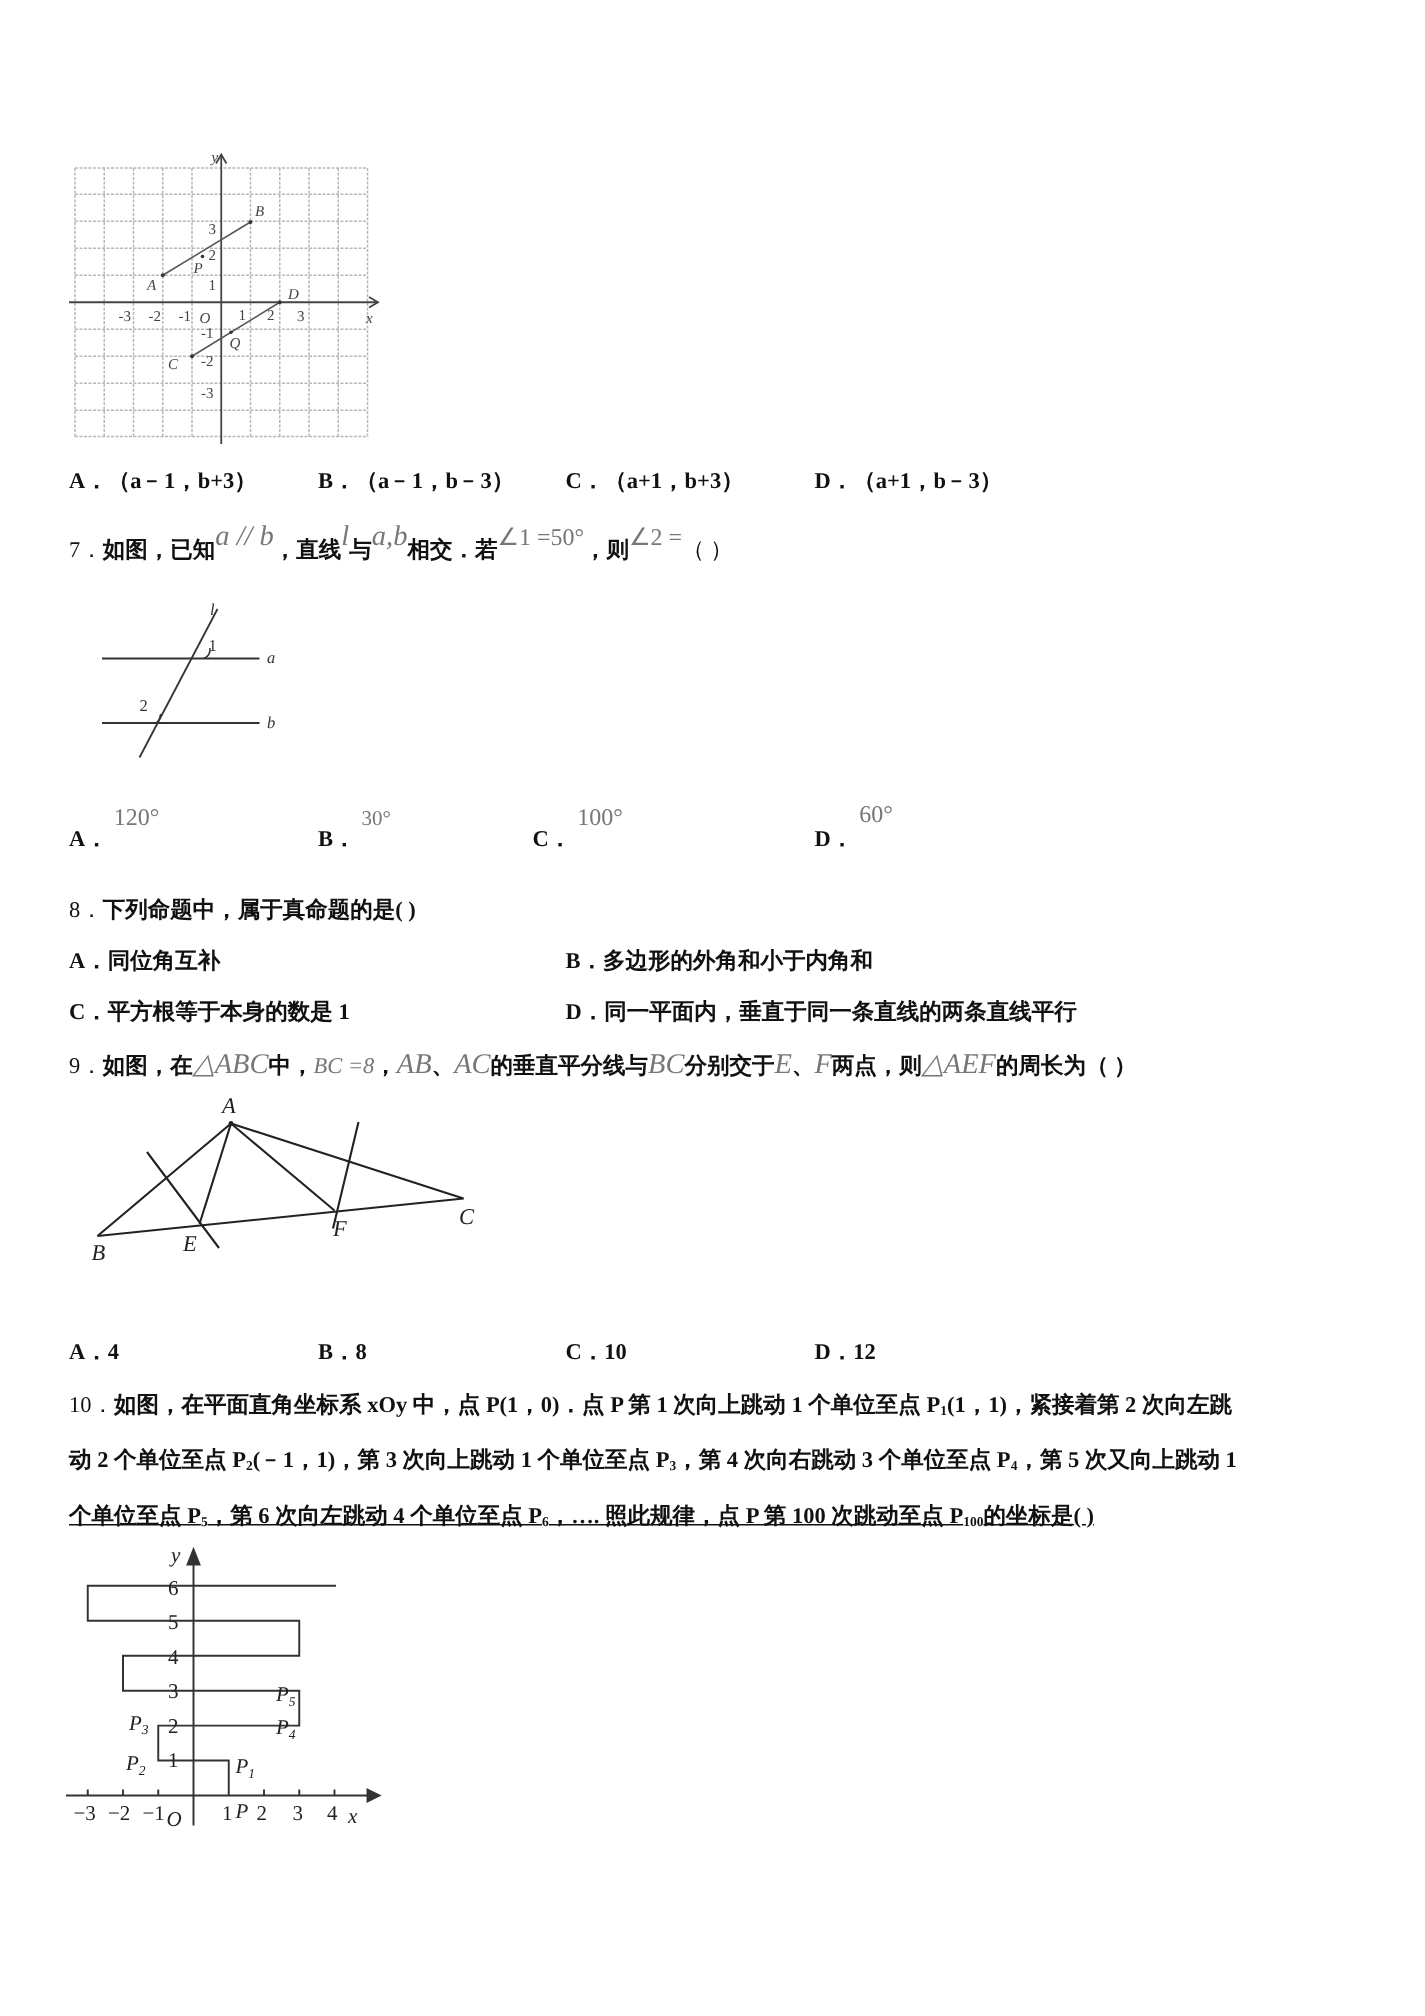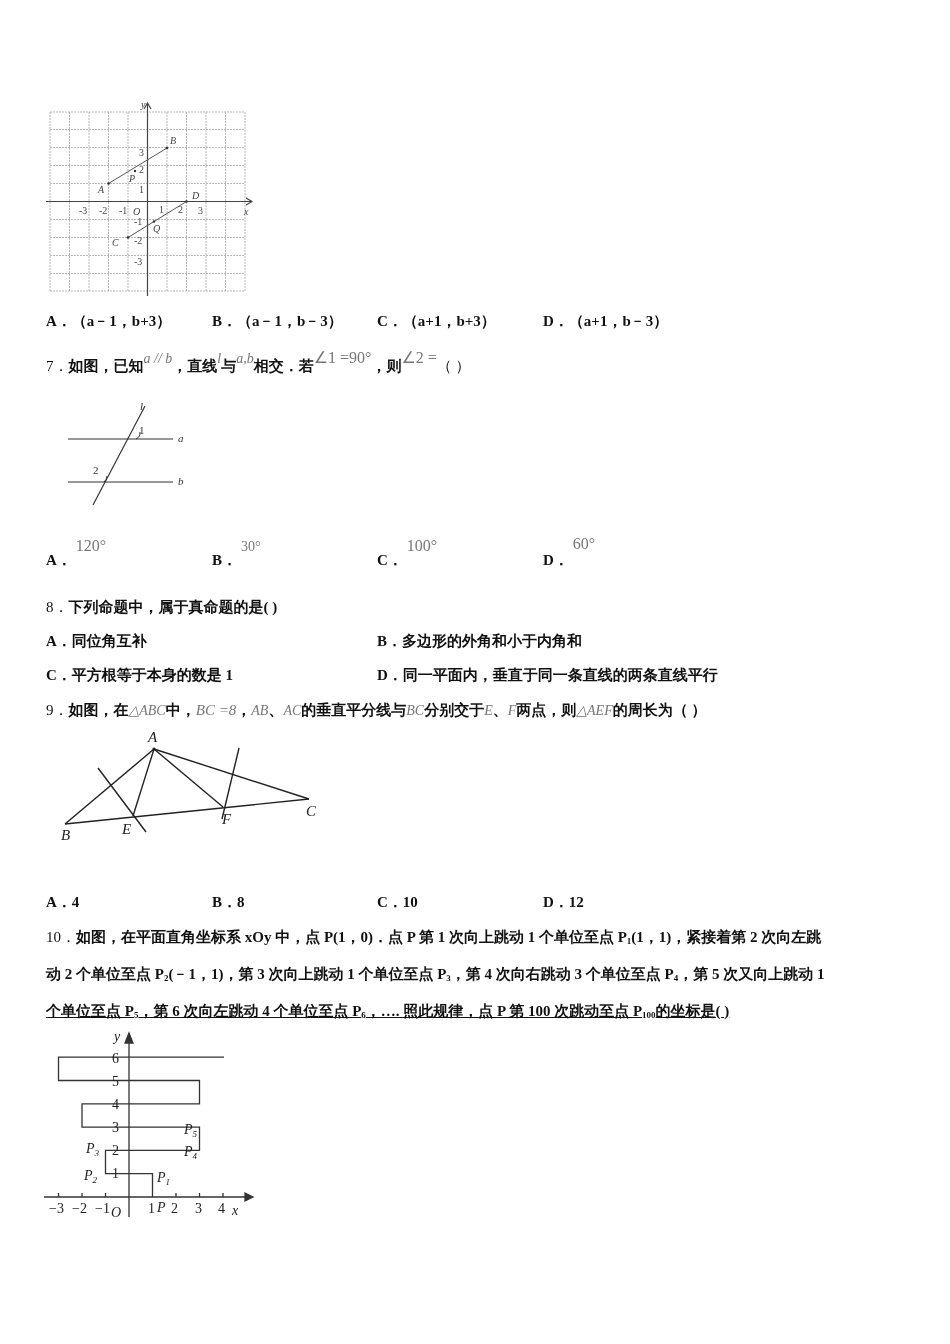--- a/index.html
+++ b/index.html
@@ -5,21 +5,21 @@
     html, body { margin: 0; padding: 0; background: #ffffff; }
     body {
       width: 950px; height: 1344px; position: relative; overflow: hidden;
       font-family: "Liberation Serif", "DejaVu Serif", serif;
       color: #111;
     }
     .abs { position: absolute; }
     .line { position: absolute; left: 46px; font-size: 15px; font-weight: bold; white-space: nowrap; line-height: 20px; }
     .opt { position: absolute; font-size: 15px; font-weight: bold; white-space: nowrap; line-height: 20px; }
     .num { font-weight: normal; }
-    .math { font-family: "Liberation Serif", serif; font-style: italic; font-weight: normal; color: #777; font-size: 14px; }
+    .math { font-family: "Liberation Serif", serif; font-style: italic; font-weight: normal; color: #777; font-size: 19px; }
     .math-up { position: relative; top: -8px; }
     .math-n { font-family: "Liberation Serif", serif; font-weight: normal; color: #777; font-size: 16px; }
     .sub { font-size: 9px; vertical-align: -2px; }
     svg text { font-family: "Liberation Serif", serif; }
   </style>
 </head>
 <body>
 
 <div class="abs" style="left:46px; top:98px; width:210px; height:200px;">
   <svg width="210" height="200" viewBox="0 0 210 200">
@@ -91,21 +91,21 @@
     </g>
   </svg>
 </div>
 
 <div class="opt" style="left:46px; top:311px;"><span>A．</span><span>（a﹣1，b+3）</span></div>
 <div class="opt" style="left:212px; top:311px;"><span>B．</span><span>（a﹣1，b﹣3）</span></div>
 <div class="opt" style="left:377px; top:311px;"><span>C．</span><span>（a+1，b+3）</span></div>
 <div class="opt" style="left:543px; top:311px;"><span>D．</span><span>（a+1，b﹣3）</span></div>
 
 <div class="line" style="top:356px;">
-  <span class="num">7．</span><span>如图，已知</span><span class="math math-up">a // b</span><span>，直线</span><span class="math math-up">l</span><span>与</span><span class="math math-up">a,b</span><span>相交．若</span><span class="math-n math-up">∠1 =90°</span><span>，则</span><span class="math-n math-up">∠2 =</span><span class="num">（  ）</span>
+  <span class="num">7．</span><span>如图，已知</span><span class="math math-up">a // b</span><span>，直线</span><span class="math math-up">l</span><span>与</span><span class="math math-up">a,b</span><span>相交．若</span><span class="math-n math-up">∠1 =50°</span><span>，则</span><span class="math-n math-up">∠2 =</span><span class="num">（  ）</span>
 </div>
 
 <div class="abs" style="left:60px; top:398px; width:140px; height:112px;">
   <svg width="140" height="112" viewBox="0 0 140 112">
     <g stroke="#333" stroke-width="1.2">
       <line x1="8" y1="41" x2="113" y2="41"></line>
       <line x1="8" y1="84" x2="113" y2="84"></line>
       <line x1="85" y1="8" x2="33" y2="107"></line>
     </g>
     <path d="M 76 41 A 7 7 0 0 0 80 34" stroke="#333" fill="none" stroke-width="1"></path>
@@ -115,21 +115,21 @@
       <text x="79" y="36">1</text>
       <text x="118" y="44" font-style="italic">a</text>
       <text x="33" y="76">2</text>
       <text x="118" y="87" font-style="italic">b</text>
     </g>
   </svg>
 </div>
 
 <div class="opt" style="left:46px; top:550px;text-align:center;"><span>A．</span><span class="math-n" style="position:relative; top:-14px; left:4px;">120°</span></div>
 <div class="opt" style="left:212px; top:550px;"><span>B．</span><span class="math-n" style="position:relative; top:-14px; left:4px; font-size:14px;">30°</span></div>
-<div class="opt" style="left:377px; top:550px;"><span>C．</span><span class="math-n" style="position:relative; top:-14px; left:4px;">100°</span></div>
+<div class="opt" style="left:355px; top:550px;"><span>C．</span><span class="math-n" style="position:relative; top:-14px; left:4px;">100°</span></div>
 <div class="opt" style="left:543px; top:550px;"><span>D．</span><span class="math-n" style="position:relative; top:-16px; left:4px;text-align:center;">60°</span></div>
 
 <div class="line" style="top:597px;text-align:right;"><span class="num">8．</span><span>下列命题中，属于真命题的是(    )</span></div>
 <div class="opt" style="left:46px; top:631px;"><span>A．</span><span>同位角互补</span></div>
 <div class="opt" style="left:377px; top:631px;"><span>B．</span><span>多边形的外角和小于内角和</span></div>
 <div class="opt" style="left:46px; top:665px;"><span>C．</span><span>平方根等于本身的数是 1</span></div>
 <div class="opt" style="left:377px; top:665px;"><span>D．</span><span>同一平面内，垂直于同一条直线的两条直线平行</span></div>
 
 <div class="line" style="top:700px;">
   <span class="num">9．</span><span>如图，在</span><span class="math">△ABC</span><span>中，</span><span class="math" style="font-size:15px;">BC =8</span><span>，</span><span class="math">AB</span><span>、</span><span class="math">AC</span><span>的垂直平分线与</span><span class="math">BC</span><span>分别交于</span><span class="math">E</span><span>、</span><span class="math">F</span><span>两点，则</span><span class="math">△AEF</span><span>的周长为（        ）</span>

